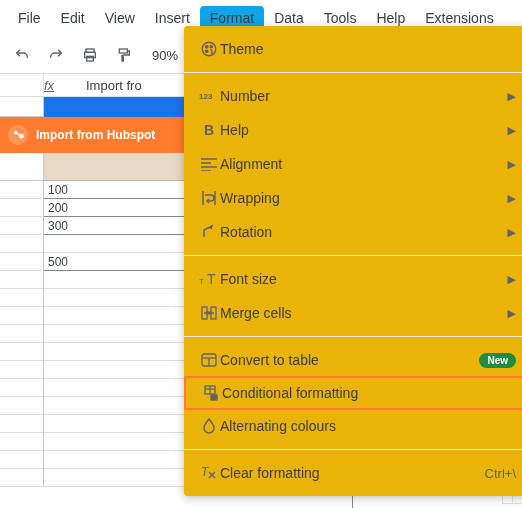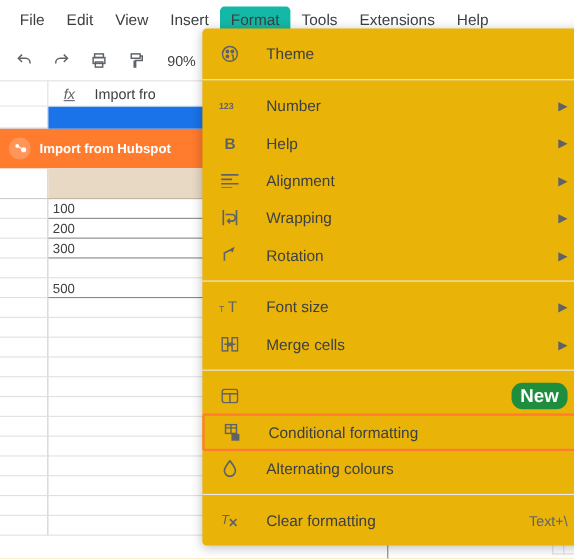--- a/index.html
+++ b/index.html
@@ -1,28 +1,28 @@
 <!DOCTYPE html>
 <html><head>
 <meta charset="utf-8">
 <style>
   * { box-sizing: border-box; margin: 0; padding: 0; font-family: Arial, sans-serif; }
   body { width: 522px; height: 508px; overflow: hidden; background: #fff; position: relative; font-size: 13px; color: #3c4043; }
   
   .menubar { display: flex; gap: 0; padding: 6px 8px; border-bottom: 1px solid transparent; }
   .menubar-item { padding: 4px 10px; cursor: pointer; border-radius: 4px; font-size: 14px; }
-  .menubar-item.active { background: #14b8a6; }
+  .menubar-item.active { background: #0ea5e9; }
   
   .toolbar { display: flex; align-items: center; gap: 10px; padding: 6px 10px; }
   .toolbar .iconbtn { width: 24px; height: 24px; display: flex; align-items: center; justify-content: center; cursor: pointer; color: #5f6368; }
   .zoom { font-size: 13px; color: #3c4043; padding-left: 6px; }
   
   .fx-bar { display: flex; align-items: center; border-top: 1px solid #e0e0e0; border-bottom: 1px solid #e0e0e0; height: 24px; }
   .fx-cell { width: 44px; border-right: 1px solid #e0e0e0; height: 100%; }
-  .fx-label { width: 24px; text-align: right; font-style: italic; color: #5f6368; font-size: 13px; text-decoration: underline; }
+  .fx-label { width: 24px; text-align: left; font-style: italic; color: #5f6368; font-size: 13px; text-decoration: underline; }
   .fx-text { padding-left: 18px; font-size: 13px; color: #3c4043; }
   
   .sheet { position: relative; }
   .col-headers { display: flex; height: 20px; background: #fff; }
   .rownum-spacer { width: 44px; border-right: 1px solid #ccc; border-bottom: 1px solid #ccc; }
   .col-header { flex: 1; background: #1a73e8; color: #fff; font-size: 11px; font-weight: bold; display: flex; align-items: center; justify-content: center; border-right: 1px solid #4285f4; }
   
   .banner { background: #ff7b2e; color: #fff; display: flex; align-items: center; gap: 8px; padding: 4px 8px; font-size: 12px; height: 36px; }
   .banner-icon { width: 20px; height: 20px; border-radius: 50%; background: #fff3; display: flex; align-items: center; justify-content: center; }
   .banner-text { display: flex; flex-direction: column; line-height: 1.2; }
@@ -33,24 +33,24 @@
   .header-row .cell { flex: 1; background: #e8d9c5; border-right: 1px solid #c0b5a5; border-bottom: 1px solid #c0b5a5; display: flex; align-items: center; justify-content: center; font-weight: bold; font-size: 12px; }
   
   .data-rows .row { display: flex; height: 18px; }
   .data-rows .rownum { width: 44px; border-right: 1px solid #ccc; border-bottom: 1px solid #e0e0e0; }
   .data-rows .cell { flex: 1; border-right: 1px solid #e0e0e0; border-bottom: 1px solid #888; padding-left: 4px; font-size: 12px; display: flex; align-items: center; }
   .data-rows .cell.noborder { border-bottom: 1px solid #e0e0e0; }
   
   
   .menu { position: absolute; left: 184px; top: 26px; width: 346px; background: #eab308; border-radius: 4px; box-shadow: 0 2px 10px rgba(0,0,0,0.25); padding: 6px 0; z-index: 10; }
   .menu-item { display: flex; align-items: center; height: 34px; padding: 0 14px; cursor: pointer; font-size: 14px; color: #3c4043; position: relative; }
-  .menu-item .micon { width: 22px; height: 20px; margin-right: 22px; display: flex; align-items: center; justify-content: center; color: #5f6368; flex-shrink: 0; }
+  .menu-item .micon { width: 22px; height: 20px; margin-right: 0; display: flex; align-items: center; justify-content: center; color: #5f6368; flex-shrink: 0; }
   .menu-item .arrow { position: absolute; right: 14px; color: #5f6368; font-size: 11px; }
   .menu-item .shortcut { position: absolute; right: 14px; color: #5f6368; font-size: 13px; }
-  .menu-item .badge { position: absolute; right: 14px; background: #1e8e3e; color: #fff; font-size: 17px; font-weight: bold; padding: 2px 8px; border-radius: 10px; }
+  .menu-item .badge { position: absolute; right: 14px; background: #1e8e3e; color: #fff; font-size: 10px; font-weight: bold; padding: 2px 8px; border-radius: 10px; }
   .menu-sep { height: 1px; background: #e8eaed; margin: 6px 0; }
   .menu-item.highlighted { border: 2px solid #ff7b2e; border-radius: 2px; height: 34px; margin: -1px 0; }
   
   
   .right-strip { position: absolute; right: 0; top: 114px; width: 14px; }
   .right-strip .rh { height: 20px; background: #f8f9fa; border-bottom: 1px solid #ccc; border-left: 1px solid #ccc; }
   .right-strip .rb { background: #ff7b2e; height: 36px; border-left: 1px solid #e06820; }
   .right-strip .rc { height: 28px; background: #e8d9c5; border-left: 1px solid #c0b5a5; border-bottom: 1px solid #c0b5a5; }
   .right-strip .rd { height: 18px; border-left: 1px solid #e0e0e0; border-bottom: 1px solid #888; font-size: 10px; padding-left: 1px; display:flex; align-items:center; }
   .right-strip .rd.nb { border-bottom: 1px solid #e0e0e0; }
@@ -61,23 +61,24 @@
 </style>
 </head>
 <body>
 
 <div class="menubar">
   <div class="menubar-item">File</div>
   <div class="menubar-item">Edit</div>
   <div class="menubar-item">View</div>
   <div class="menubar-item">Insert</div>
   <div class="menubar-item active">Format</div>
+  <div class="menubar-item">Data</div>
   <div class="menubar-item">Tools</div>
+  <div class="menubar-item">Help</div>
   <div class="menubar-item">Extensions</div>
-  <div class="menubar-item">Help</div>
 </div>
 
 <div class="toolbar">
   <div class="iconbtn">
     <svg width="16" height="16" viewBox="0 0 24 24" fill="none" stroke="currentColor" stroke-width="2">
         <path d="M9 14L4 9l5-5"></path>
         <path d="M4 9h10a6 6 0 016 6v1"></path>
       </svg>
   </div>
   <div class="iconbtn">
@@ -342,20 +343,21 @@
   </div>
   <div class="menu-sep"></div>
   <div class="menu-item">
     <span class="micon">
         <svg width="16" height="14" viewBox="0 0 16 14" fill="none" stroke="#5f6368" stroke-width="1.3">
           <rect x="1" y="1" width="14" height="12" rx="2"></rect>
           <line x1="1" y1="5" x2="15" y2="5"></line>
           <line x1="8" y1="5" x2="8" y2="13"></line>
         </svg>
       </span>
+    <span>Convert to table</span>
     <span class="badge">New</span>
   </div>
   <div class="menu-item highlighted">
     <span class="micon">
         <svg width="16" height="16" viewBox="0 0 16 16" fill="none" stroke="#5f6368" stroke-width="1.3">
           <rect x="2" y="1" width="10" height="8"></rect>
           <line x1="2" y1="4" x2="12" y2="4"></line>
           <line x1="7" y1="1" x2="7" y2="9"></line>
           <rect x="8" y="10" width="6" height="5" fill="#5f6368"></rect>
         </svg>
@@ -373,15 +375,15 @@
   <div class="menu-sep"></div>
   <div class="menu-item">
     <span class="micon">
         <svg width="16" height="14" viewBox="0 0 16 14" fill="#5f6368">
           <text x="0" y="10" font-size="12" font-style="italic">T</text>
           <line x1="8" y1="12" x2="14" y2="6" stroke="#5f6368" stroke-width="1.5"></line>
           <line x1="8" y1="6" x2="14" y2="12" stroke="#5f6368" stroke-width="1.5"></line>
         </svg>
       </span>
     <span>Clear formatting</span>
-    <span class="shortcut">Text+\</span>
+    <span class="shortcut">Ctrl+\</span>
   </div>
 </div>
 
 </body></html>

